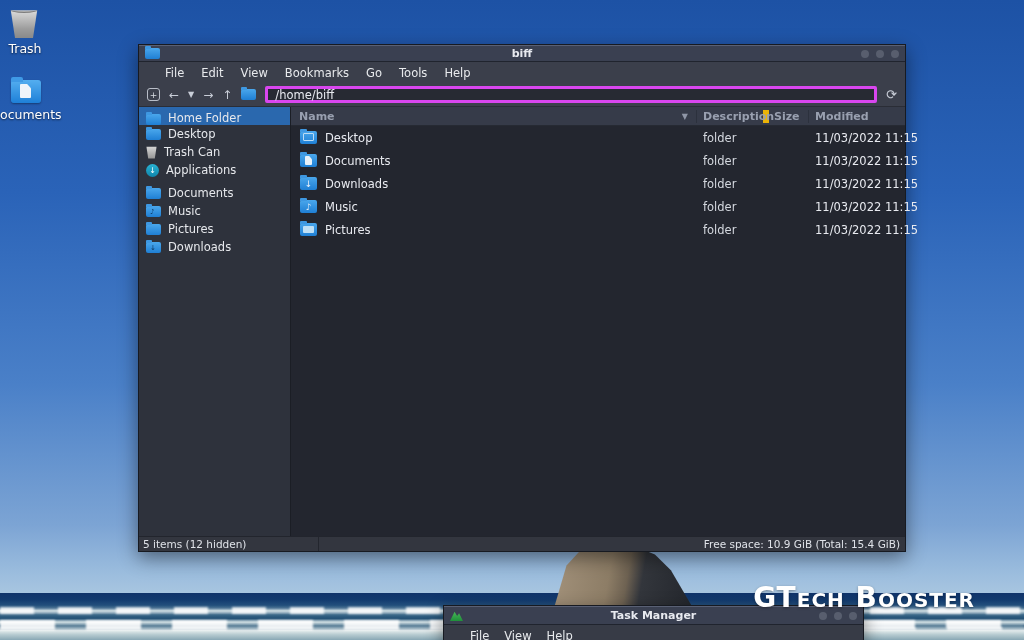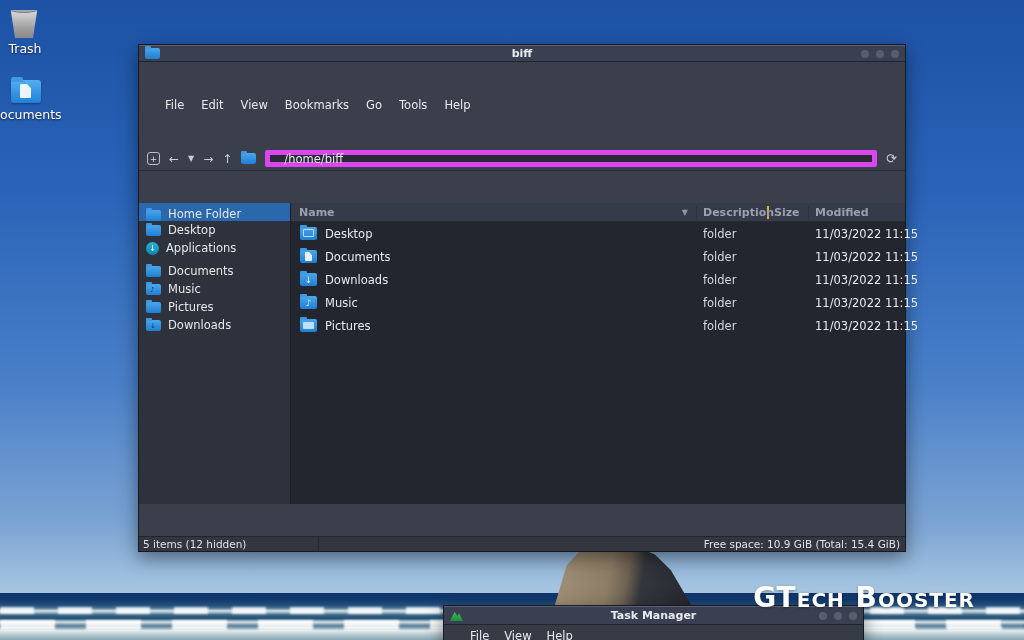--- a/index.html
+++ b/index.html
@@ -47,33 +47,33 @@
   .title-text { position:absolute; left:0; right:0; text-align:center; color:#e8eaf0;
     font-size:11px; font-weight:bold; }
   .win-btns { margin-left:auto; display:flex; gap:7px; z-index:2; }
   .win-btn { width:8px; height:8px; border-radius:50%; background:#585e6e; }
 
   .menubar { height:21px; display:flex; align-items:center; gap:17px; padding:0 26px;
     background:#3b3f4b; color:#e8eaed; font-size:11.5px; flex:0 0 auto; }
   .menu-item { cursor:default; }
 
   
-  .fm { left:138px; top:44px; width:768px; height:508px; z-index:5;gap:32px; }
+  .fm { left:138px; top:44px; width:768px; height:508px; z-index:5; }
   .toolbar { height:24px; display:flex; align-items:center; gap:9px; padding:0 8px;
     background:#3b3f4b; border-bottom:1px solid #2a2d36; color:#ccd1da; flex:0 0 auto; }
   .tb-ico { font-size:12px; line-height:1; color:#c9ced8; }
   .newtab { width:13px; height:13px; border:1px solid #b9bec8; border-radius:3px;
     font-size:9px; display:flex; align-items:center; justify-content:center; color:#d7dbe2; }
   .tb-chevron { font-size:8px; color:#c9ced8; }
   .mini-folder { width:15px; height:11px; border-radius:2px; position:relative;
     background:linear-gradient(180deg,#4aa7ec,#1f7fd4); }
   .mini-folder::before { content:""; position:absolute; left:0; top:-2px; width:6px; height:3px;
     border-radius:1px 1px 0 0; background:#3e98e2; }
-  .pathfield { flex:1; height:17px; background:#272a33; border:5px solid #d946ef; border-radius:2px;
-    color:#e8eaf0; font-size:11.5px; display:flex; align-items:center; padding:0 14px; }
+  .pathfield { flex:1; height:17px; background:#272a33; border:3px solid #d946ef; border-radius:2px;
+    color:#e8eaf0; font-size:11.5px; display:flex; align-items:center; padding:0 7px; }
   .refresh { font-size:13px; color:#c9ced8; }
 
   .fm-content { flex:1; display:flex; min-height:0; }
   .sidebar { width:152px; background:#2e323c; border-right:1px solid #1b1e25; display:flex; flex-direction:column; }
   .places-header { height:19px; background:#363b49; border-bottom:1px solid #262a33; display:flex;
     align-items:center; padding:0 8px; color:#c6cbd6; font-size:11.5px; }
   .places-header .chev { margin-left:auto; font-size:9px; color:#aab0bd; }
   .place { height:18px; display:flex; align-items:center; gap:7px; padding:0 7px;
     color:#e6e8ec; font-size:11.5px; white-space:nowrap; }
   .place.selected { background:#2a68ae;align-items:flex-end; }
@@ -83,21 +83,21 @@
     clip-path:polygon(4% 10%,96% 10%,80% 100%,20% 100%); flex:0 0 auto; }
   .app-circle { width:13px; height:13px; border-radius:50%; background:linear-gradient(180deg,#29b3d4,#0f85ab);
     color:#fff; font-size:8px; display:flex; align-items:center; justify-content:center; flex:0 0 auto; }
   .emblem { position:absolute; left:4px; top:3px; font-size:7px; color:#0d3a66; line-height:1; }
 
   .filearea { flex:1; background:#23262f; display:flex; flex-direction:column; min-width:0; }
   .list-header { height:19px; background:#363b49; border-bottom:1px solid #262a33; display:flex;
     align-items:center; color:#99a0b0; font-size:11px; font-weight:bold; flex:0 0 auto; }
   .lh-name { flex:1; display:flex; align-items:center; padding:0 8px; border-right:1px solid #2c313d; }
   .lh-name .sort { margin-left:auto; font-size:8px; color:#8f96a6; font-weight:normal; }
-  .lh-desc { width:72px; padding:0 6px; border-right:2px solid #eab308; }
+  .lh-desc { width:72px; padding:0 6px; border-right:6px solid #eab308; }
   .lh-size { width:40px; padding:0 5px; border-right:1px solid #2c313d; }
   .lh-mod { width:96px; padding:0 6px; }
   .file-row { height:23px; display:flex; align-items:center; color:#e8eaf0; font-size:11.5px; flex:0 0 auto; }
   .fr-name { flex:1; display:flex; align-items:center; gap:8px; padding:0 9px; min-width:0; }
   .row-folder { width:17px; height:13px; border-radius:2px; position:relative;
     background:linear-gradient(180deg,#4aa7ec,#1f7fd4); flex:0 0 auto; }
   .row-folder::before { content:""; position:absolute; left:0; top:-2px; width:7px; height:3px;
     border-radius:1px 1px 0 0; background:#3e98e2; }
   .glyph { position:absolute; left:0; right:0; top:1px; text-align:center; font-size:9px; color:#eaf2fa; line-height:13px; }
   .glyph.box { top:2px; left:3px; right:3px; height:8px; border:1px solid #bcdcf4; border-radius:1px; }
@@ -186,20 +186,24 @@
     <div class="sidebar">
       <div class="place selected">
         <span class="mini-folder"></span>
         <span>Home Folder</span>
       </div>
       <div class="place">
         <span class="mini-folder"></span>
         <span>Desktop</span>
       </div>
       <div class="place">
+        <span class="mini-trash"></span>
+        <span>Trash Can</span>
+      </div>
+      <div class="place">
         <span class="app-circle">↓</span>
         <span>Applications</span>
       </div>
       <div class="gap6"></div>
       <div class="place">
         <span class="mini-folder"></span>
         <span>Documents</span>
       </div>
       <div class="place">
         <span class="mini-folder">

